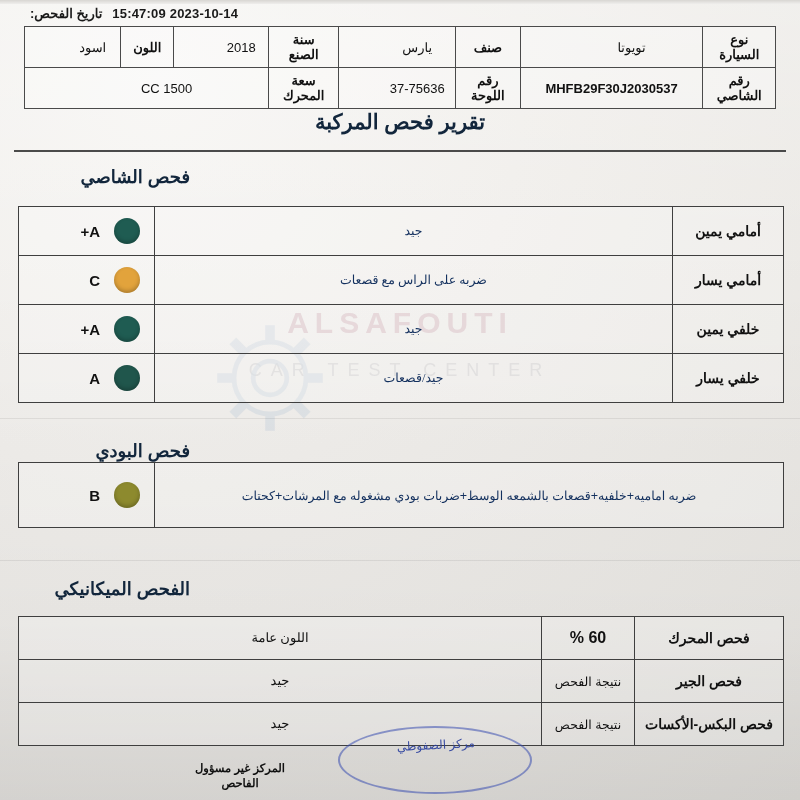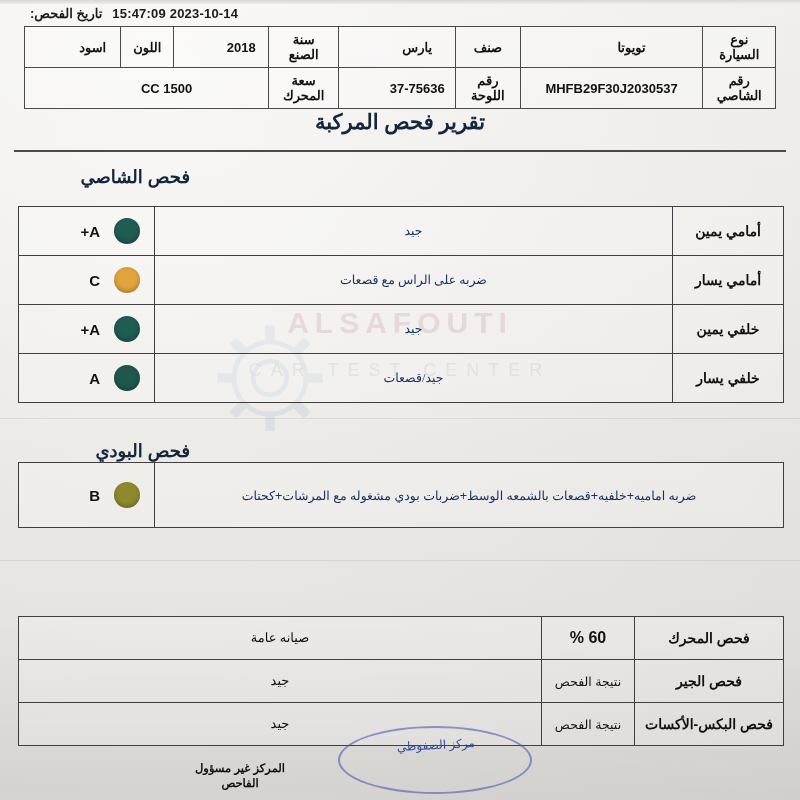--- a/index.html
+++ b/index.html
@@ -113,21 +113,21 @@
     background: rgba(255,255,255,0.30);
   }
   table.info td {
     border: 1px solid #4a4a4a;
     padding: 5px 8px;
     height: 20px;
     text-align: center;
     color: #111;
   }
   table.info td.lbl { font-weight: bold; width: 82px; margin-top: 19px; }
-  table.info td.val { font-weight: bold; padding-left: 48px; }
+  table.info td.val { font-weight: normal; padding-left: 48px; }
   table.info td.wide { font-weight: bold; }
 
   
   .report-title {
     position: absolute;
     top: 110px;
     left: 0; right: 0;
     text-align: center;
     font-size: 21px;
     font-weight: bold;
@@ -383,27 +383,28 @@
       <td class="grade" style="height:62px">
         <div class="gradewrap">
           <span class="dot" style="background:#8d8a2e"></span>
           <span class="gletter">B</span>
         </div>
       </td>
     </tr>
   </tbody>
     </table>
 
+  <div class="section-head sec-mech">الفحص الميكانيكي</div>
 
   <table class="grid mech-grid">
     <tbody>
         <tr>
       <td class="cat">فحص المحرك</td>
       <td class="pct">60 %</td>
-      <td class="free hand">صيانه عامة</td>
+      <td class="free hand">اللون عامة</td>
     </tr>
     <tr>
       <td class="cat">فحص الجير</td>
       <td class="res">نتيجة الفحص</td>
       <td class="free hand">جيد</td>
     </tr>
     <tr>
       <td class="cat">فحص البكس-الأكسات</td>
       <td class="res">نتيجة الفحص</td>
       <td class="free hand">جيد</td>

